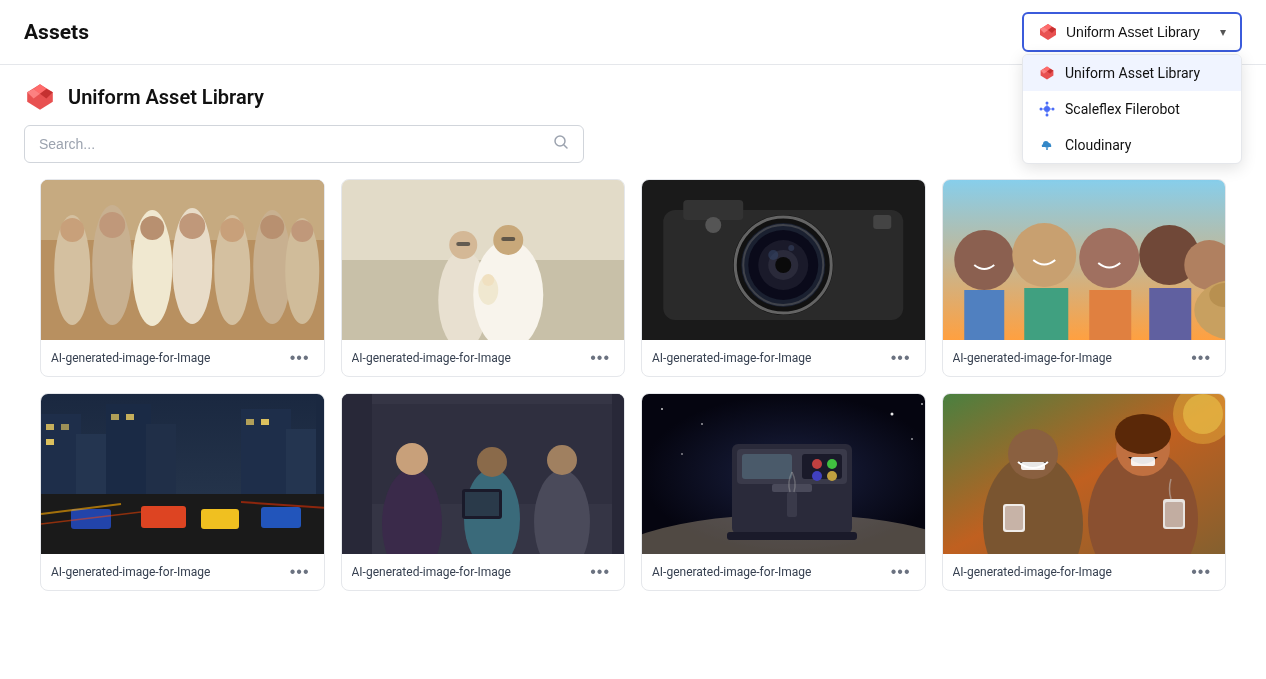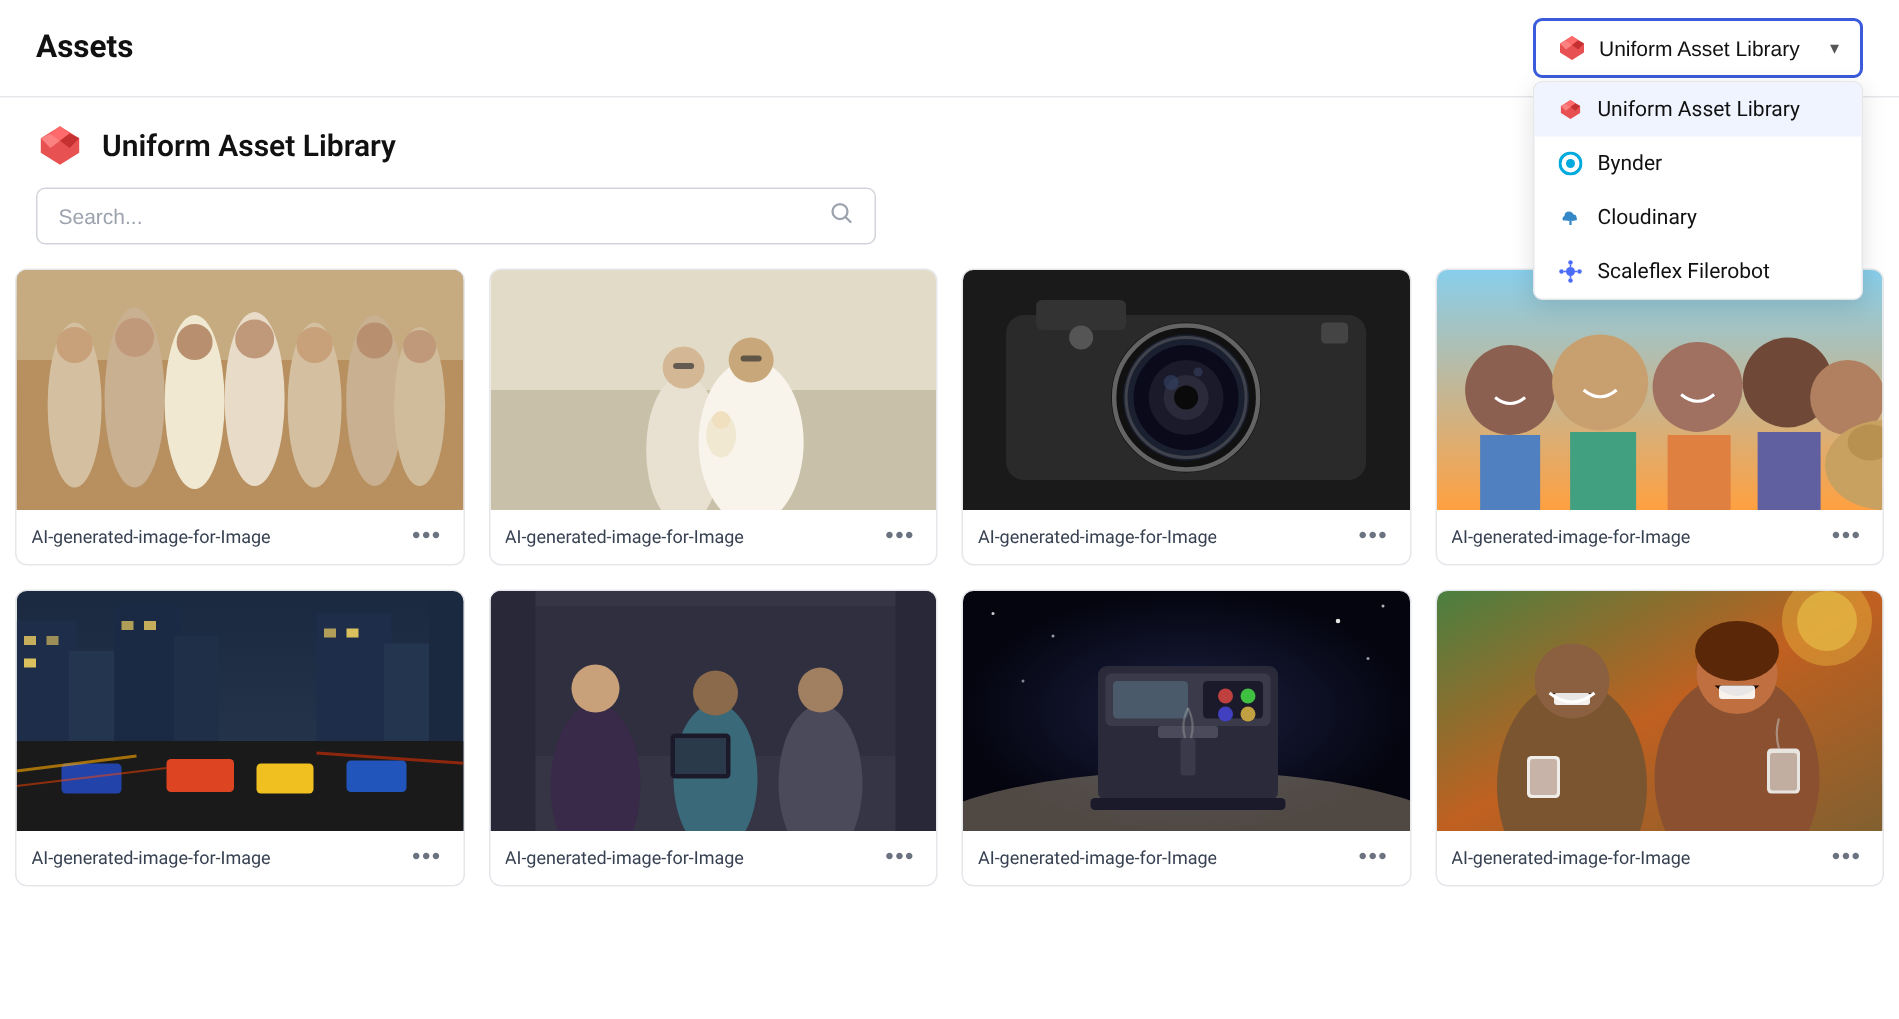--- a/index.html
+++ b/index.html
@@ -121,21 +121,21 @@
 
     .search-icon {
       color: #6b7280;
       font-size: 16px;
     }
 
     .grid-container {
       display: grid;
       grid-template-columns: repeat(4, 1fr);
       gap: 16px;
-      padding: 0 10px 24px;
+      padding: 0 40px 24px;
     }
 
     .asset-card {
       border: 1px solid #e5e7eb;
       border-radius: 8px;
       overflow: hidden;
       background: #fff;
     }
 
     .asset-image {
@@ -195,49 +195,42 @@
 
     <div class="dropdown-menu">
       <div class="dropdown-item active">
         <svg width="16" height="16" viewBox="0 0 20 20">
           <polygon points="10,2 18,7 18,13 10,18 2,13 2,7" fill="#e53e3e" opacity="0.9"></polygon>
           <polygon points="10,2 14,5 10,8 6,5" fill="#ff6b6b"></polygon>
           <polygon points="10,8 14,5 18,7 14,11" fill="#c53030"></polygon>
           <polygon points="10,8 6,5 2,7 6,11" fill="#fc8181"></polygon>
         </svg>
         <span>Uniform Asset Library</span>
-      </div>
-      <div class="dropdown-item">
-        <svg width="16" height="16" viewBox="0 0 16 16">
-          <circle cx="8" cy="8" r="7" fill="none" stroke="#00aadd" stroke-width="2"></circle>
-          <circle cx="8" cy="8" r="3" fill="#00aadd"></circle>
-        </svg>
-        <span>Bynder</span>
-      </div>
-      <div class="dropdown-item">
-        <svg width="16" height="16" viewBox="0 0 16 16">
-          <path d="M3 10 Q2 8 4 7 Q4 4 7 4 Q9 4 10 6 Q12 6 12 8 Q13 10 11 10 Z" fill="#3488c8"></path>
-          <path d="M6 10 L8 8 L10 10" fill="none" stroke="#3488c8" stroke-width="1.5"></path>
-          <line x1="8" y1="8" x2="8" y2="13" stroke="#3488c8" stroke-width="1.5"></line>
-        </svg>
-        <span>Cloudinary</span>
       </div>
       <div class="dropdown-item">
         <svg width="16" height="16" viewBox="0 0 16 16">
           <circle cx="8" cy="8" r="3" fill="#4a6cf7"></circle>
           <circle cx="2" cy="8" r="1.5" fill="#4a6cf7"></circle>
           <circle cx="14" cy="8" r="1.5" fill="#4a6cf7"></circle>
           <circle cx="8" cy="2" r="1.5" fill="#4a6cf7"></circle>
           <circle cx="8" cy="14" r="1.5" fill="#4a6cf7"></circle>
           <line x1="3.5" y1="8" x2="5" y2="8" stroke="#4a6cf7" stroke-width="1"></line>
           <line x1="11" y1="8" x2="12.5" y2="8" stroke="#4a6cf7" stroke-width="1"></line>
           <line x1="8" y1="3.5" x2="8" y2="5" stroke="#4a6cf7" stroke-width="1"></line>
           <line x1="8" y1="11" x2="8" y2="12.5" stroke="#4a6cf7" stroke-width="1"></line>
         </svg>
         <span>Scaleflex Filerobot</span>
+      </div>
+      <div class="dropdown-item">
+        <svg width="16" height="16" viewBox="0 0 16 16">
+          <path d="M3 10 Q2 8 4 7 Q4 4 7 4 Q9 4 10 6 Q12 6 12 8 Q13 10 11 10 Z" fill="#3488c8"></path>
+          <path d="M6 10 L8 8 L10 10" fill="none" stroke="#3488c8" stroke-width="1.5"></path>
+          <line x1="8" y1="8" x2="8" y2="13" stroke="#3488c8" stroke-width="1.5"></line>
+        </svg>
+        <span>Cloudinary</span>
       </div>
     </div>
   </div>
 </div>
 
 <div class="sub-header">
   <svg width="32" height="32" viewBox="0 0 20 20">
     <polygon points="10,2 18,7 18,13 10,18 2,13 2,7" fill="#e53e3e" opacity="0.9"></polygon>
     <polygon points="10,2 14,5 10,8 6,5" fill="#ff6b6b"></polygon>
     <polygon points="10,8 14,5 18,7 14,11" fill="#c53030"></polygon>

